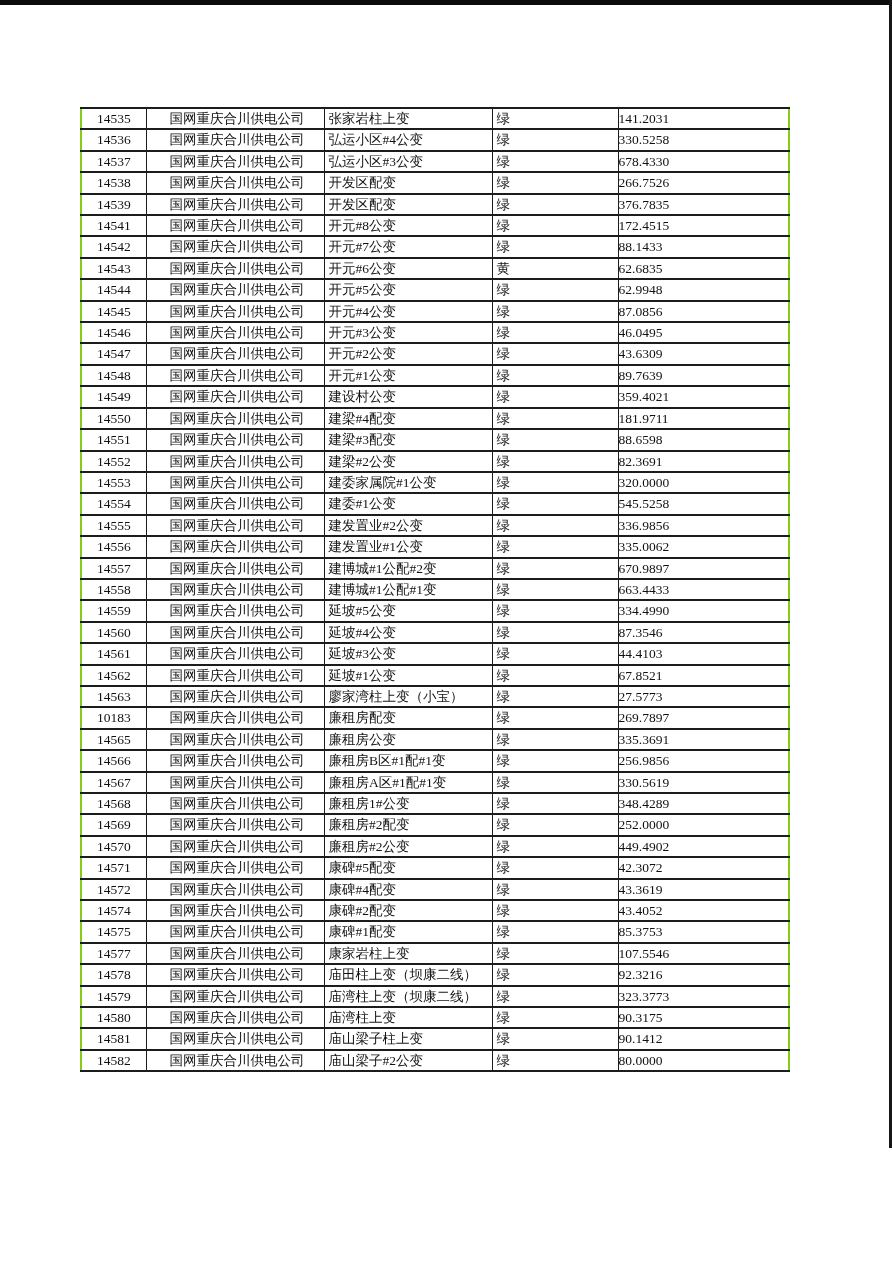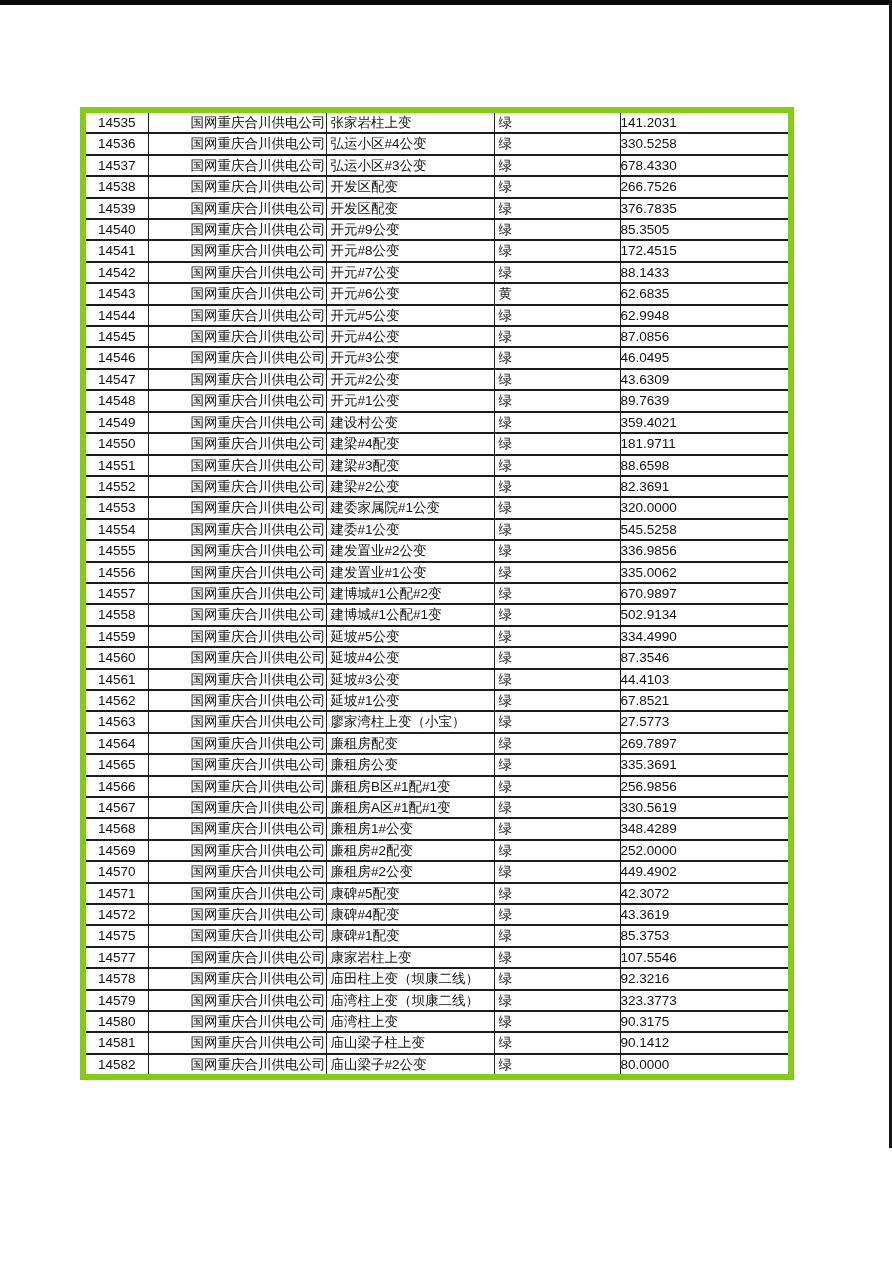--- a/index.html
+++ b/index.html
@@ -21,35 +21,36 @@
     width:3px; height:1148px;
     background:#161616;
   }
   .table-wrap {
     position:absolute; top:107px; left:80px;
   }
   table {
     border-collapse:collapse;
     table-layout:fixed;
     width:708px;
-    border:6px solid #84cc16;
+    border:2px solid #84cc16;
+    font-family:Liberation Serif, serif;
   }
   td {
     border:1px solid #1c1c1c;
     border-top-width:2px;
     border-bottom-width:2px;
     height:19.4px;
     padding:0;
     font-size:13.5px;
     line-height:19.4px;
     white-space:nowrap;
     overflow:hidden;
   }
   .col-id      { text-align:center; }
-  .col-company { text-align:right; padding-left:4px; }
+  .col-company { text-align:center; padding-left:4px; }
   .col-station { text-align:left; padding-left:4px; }
   .col-status  { text-align:left; padding-left:4px; }
   .col-value   { text-align:left; }
 </style>
 </head>
 <body>
 
 <div class="top-bar"></div>
 <div class="right-edge"></div>
 
@@ -92,27 +93,20 @@
           <td class="col-value">266.7526</td>
         </tr>
         <tr>
           <td class="col-id">14539</td>
           <td class="col-company">国网重庆合川供电公司</td>
           <td class="col-station">开发区配变</td>
           <td class="col-status">绿</td>
           <td class="col-value">376.7835</td>
         </tr>
         <tr>
-          <td class="col-id">14540</td>
-          <td class="col-company">国网重庆合川供电公司</td>
-          <td class="col-station">开元#9公变</td>
-          <td class="col-status">绿</td>
-          <td class="col-value">85.3505</td>
-        </tr>
-        <tr>
           <td class="col-id">14541</td>
           <td class="col-company">国网重庆合川供电公司</td>
           <td class="col-station">开元#8公变</td>
           <td class="col-status">绿</td>
           <td class="col-value">172.4515</td>
         </tr>
         <tr>
           <td class="col-id">14542</td>
           <td class="col-company">国网重庆合川供电公司</td>
           <td class="col-station">开元#7公变</td>
@@ -222,21 +216,21 @@
           <td class="col-company">国网重庆合川供电公司</td>
           <td class="col-station">建博城#1公配#2变</td>
           <td class="col-status">绿</td>
           <td class="col-value">670.9897</td>
         </tr>
         <tr>
           <td class="col-id">14558</td>
           <td class="col-company">国网重庆合川供电公司</td>
           <td class="col-station">建博城#1公配#1变</td>
           <td class="col-status">绿</td>
-          <td class="col-value">502.9134</td>
+          <td class="col-value">663.4433</td>
         </tr>
         <tr>
           <td class="col-id">14559</td>
           <td class="col-company">国网重庆合川供电公司</td>
           <td class="col-station">延坡#5公变</td>
           <td class="col-status">绿</td>
           <td class="col-value">334.4990</td>
         </tr>
         <tr>
           <td class="col-id">14560</td>
@@ -260,21 +254,21 @@
           <td class="col-value">67.8521</td>
         </tr>
         <tr>
           <td class="col-id">14563</td>
           <td class="col-company">国网重庆合川供电公司</td>
           <td class="col-station">廖家湾柱上变（小宝）</td>
           <td class="col-status">绿</td>
           <td class="col-value">27.5773</td>
         </tr>
         <tr>
-          <td class="col-id">14564</td>
+          <td class="col-id">10183</td>
           <td class="col-company">国网重庆合川供电公司</td>
           <td class="col-station">廉租房配变</td>
           <td class="col-status">绿</td>
           <td class="col-value">269.7897</td>
         </tr>
         <tr>
           <td class="col-id">14565</td>
           <td class="col-company">国网重庆合川供电公司</td>
           <td class="col-station">廉租房公变</td>
           <td class="col-status">绿</td>
@@ -321,20 +315,27 @@
           <td class="col-station">康碑#5配变</td>
           <td class="col-status">绿</td>
           <td class="col-value">42.3072</td>
         </tr>
         <tr>
           <td class="col-id">14572</td>
           <td class="col-company">国网重庆合川供电公司</td>
           <td class="col-station">康碑#4配变</td>
           <td class="col-status">绿</td>
           <td class="col-value">43.3619</td>
+        </tr>
+        <tr>
+          <td class="col-id">14574</td>
+          <td class="col-company">国网重庆合川供电公司</td>
+          <td class="col-station">康碑#2配变</td>
+          <td class="col-status">绿</td>
+          <td class="col-value">43.4052</td>
         </tr>
         <tr>
           <td class="col-id">14575</td>
           <td class="col-company">国网重庆合川供电公司</td>
           <td class="col-station">康碑#1配变</td>
           <td class="col-status">绿</td>
           <td class="col-value">85.3753</td>
         </tr>
         <tr>
           <td class="col-id">14577</td>

